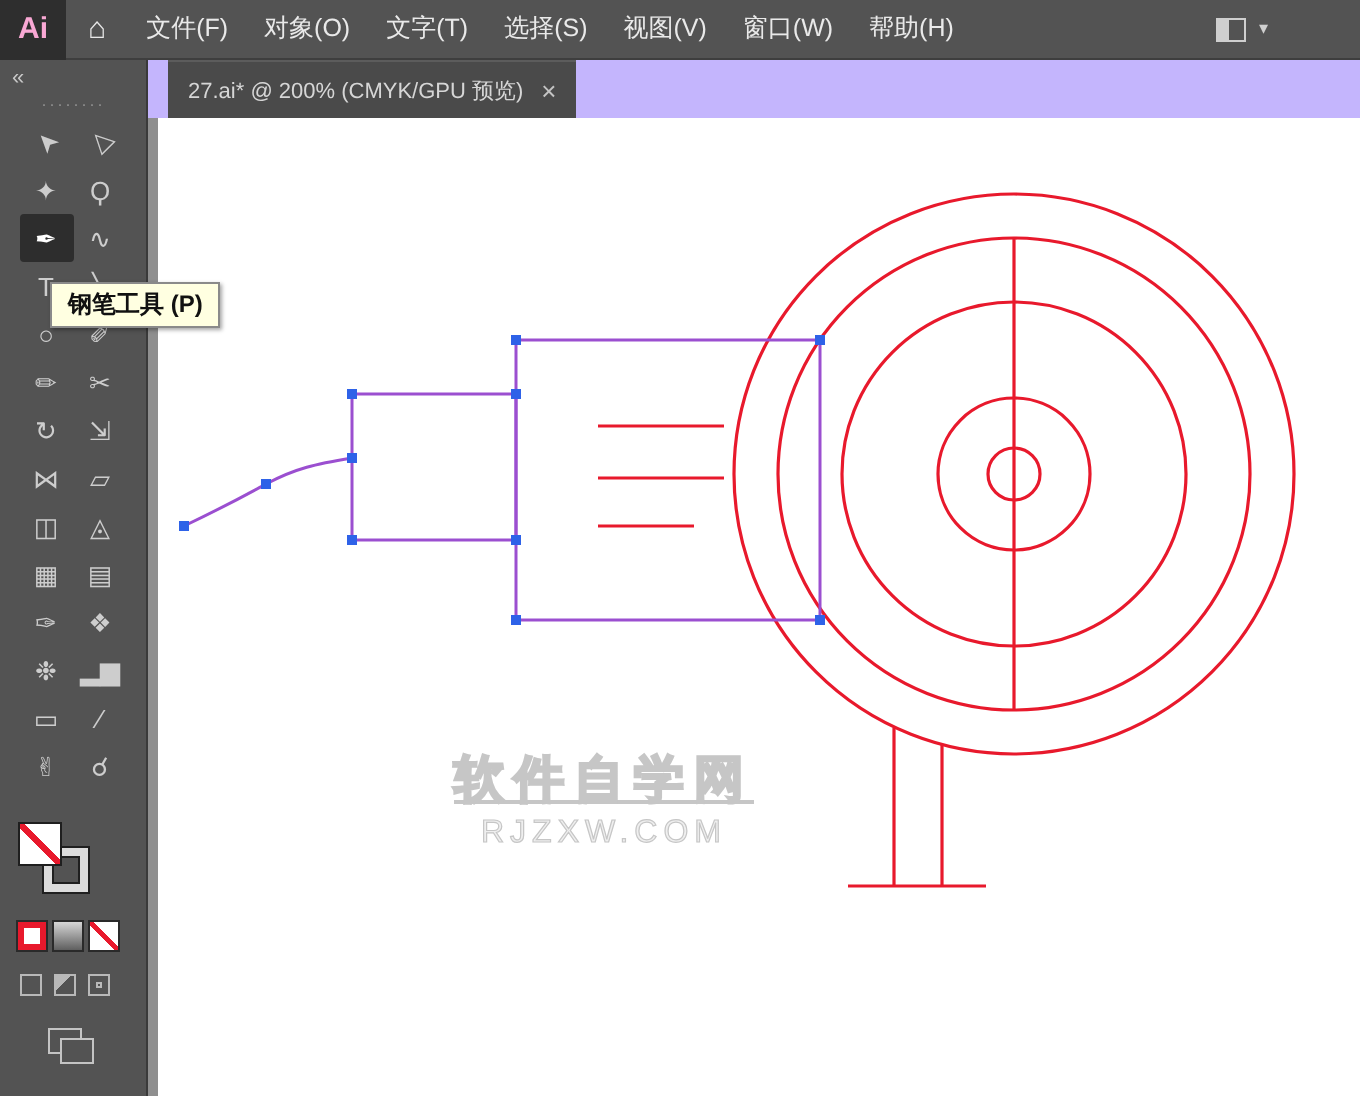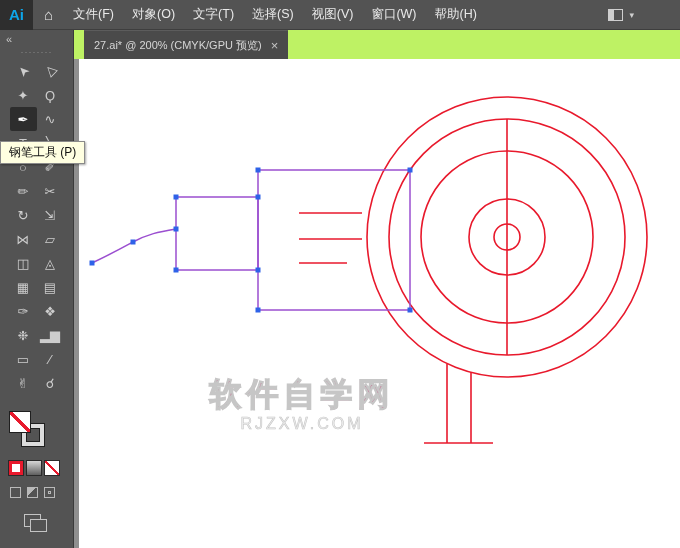--- a/index.html
+++ b/index.html
@@ -3,21 +3,21 @@
 <meta charset="utf-8">
 <style>
   * { margin:0; padding:0; box-sizing:border-box; }
   html,body { width:680px; height:548px; overflow:hidden; }
   body { font-family:"Liberation Sans","DejaVu Sans",sans-serif; background:#535353; }
   .app { position:relative; width:680px; height:548px; }
 
   
   .menubar { height:30px; background:#535353; display:flex; align-items:center; color:#e9e9e9;
              font-size:12.5px; border-bottom:1px solid #3e3e3e; }
-  .logo { color:#0ea5e9; font-weight:bold; font-size:15px; padding:11px 9px; background:#2e2e2e;
+  .logo { color:#f9a8d4; font-weight:bold; font-size:15px; padding:11px 9px; background:#2e2e2e;
           height:30px; display:flex; align-items:center; }
   .home { font-size:15px; padding:0 11px; cursor:default; }
   .menus { display:flex; align-items:flex-end; }
   .menu-item { padding:0 9px; height:30px; display:flex; align-items:center; cursor:default; }
   .workspace { margin-left:auto; margin-right:46px; display:flex; align-items:center; gap:6px; }
   .ws-icon { width:15px; height:12px; border:1px solid #cfcfcf;
              background:linear-gradient(to right,#cfcfcf 0 42%,transparent 42%); }
   .caret { font-size:9px; color:#cfcfcf; }
 
   
@@ -53,41 +53,41 @@
   .dmode { width:11px; height:11px; border:1px solid #b9b9b9; cursor:pointer; }
   .dmode.behind { background:linear-gradient(135deg,#b9b9b9 40%,transparent 40%); }
   .dmode.inside { box-shadow:inset 0 0 0 3px #535353, inset 0 0 0 4px #b9b9b9; }
   .screen-mode { position:relative; width:24px; height:18px; margin:16px 0 0 24px; cursor:pointer; }
   .screen-mode .r1 { position:absolute; left:0; top:0; width:17px; height:13px; border:1px solid #c4c4c4; }
   .screen-mode .r2 { position:absolute; left:6px; top:5px; width:17px; height:13px;
                      border:1px solid #c4c4c4; background:#535353; }
 
   
   .doc { flex:1; display:flex; flex-direction:column; min-width:0; }
-  .tabbar { height:29px; background:#bef264; display:flex; align-items:flex-end; }
+  .tabbar { height:29px; background:#c4b5fd; display:flex; align-items:flex-end; }
   .tab { margin-left:10px; height:29px; background:#4a4a4a; color:#d6d6d6; font-size:11px;
          display:flex; align-items:center; gap:9px; padding:0 10px; border-top:1px solid #5c5c5c;
          cursor:pointer; white-space:nowrap; }
   .tab-close { font-size:13px; color:#c4c4c4; cursor:pointer; }
   .canvas { position:relative; flex:1; background:#ffffff; overflow:hidden; }
   .gutter { position:absolute; left:0; top:0; bottom:0; width:5px; background:#8f8f8f; }
   .art { position:absolute; left:0; top:0; }
 
   
   .watermark { position:absolute; left:83px; top:318px; width:290px; text-align:center;
                pointer-events:none; }
-  .wm1 { font-size:32px; font-weight:bold; letter-spacing:5px; color:#be185d;
-         -webkit-text-stroke:1.3px #c6c6c6; line-height:1.1; }
+  .wm1 { font-size:25px; font-weight:bold; letter-spacing:5px; color:#be185d;
+         -webkit-text-stroke:1.3px #c6c6c6; line-height:1.1;text-decoration:underline; }
   .wm2 { font-size:16px; letter-spacing:3px; margin-top:3px; color:#efefef;
          -webkit-text-stroke:0.6px #c6c6c6; }
 
   
-  .tooltip { position:absolute; left:0; top:141px; background:#ffffe1; color:#111;
+  .tooltip { position:absolute; left:25px; top:141px; background:#ffffe1; color:#111;
              border:1px solid #8a8a8a; padding:2px 8px; font-size:12px; z-index:50;
-             box-shadow:1px 1px 2px rgba(0,0,0,.35); white-space:nowrap; }
+             box-shadow:1px 1px 2px rgba(0,0,0,.35); white-space:nowrap;font-weight:bold; }
 </style>
 </head>
 <body>
 
 <div class="app">
 
   <header class="menubar">
     <div class="logo">Ai</div>
     <div class="home">⌂</div>
     <nav class="menus">

